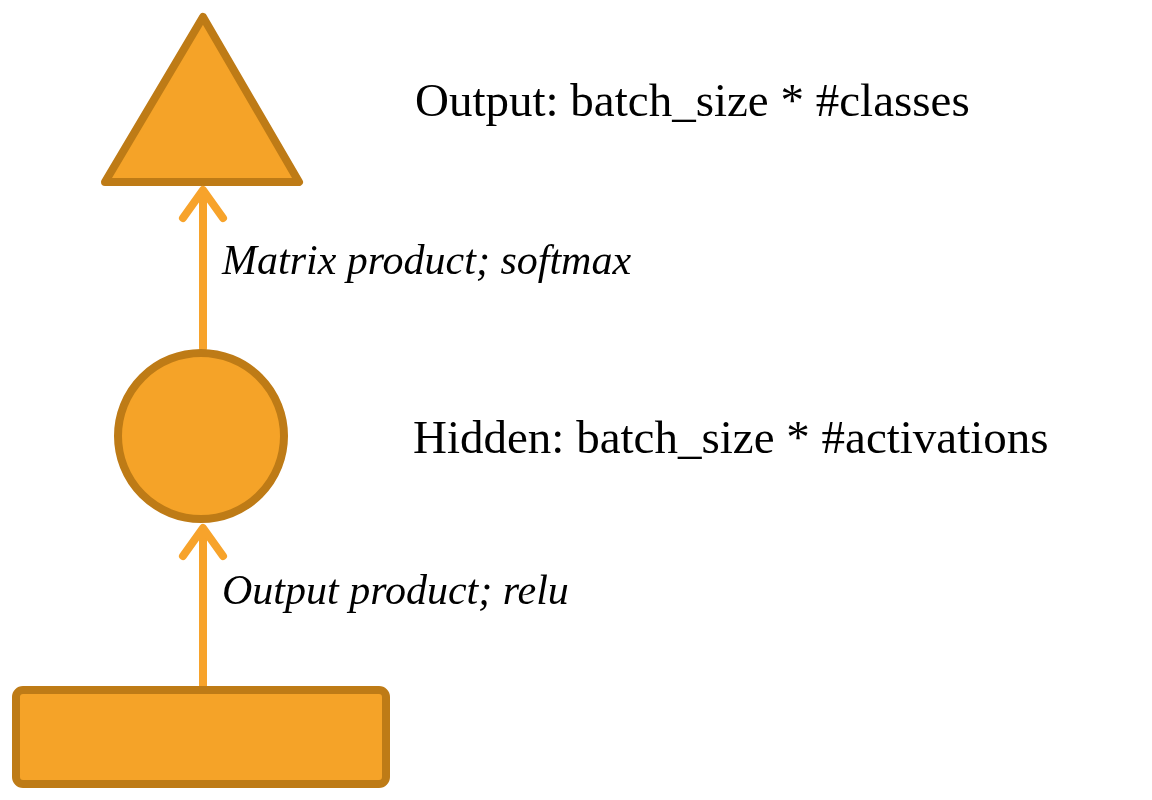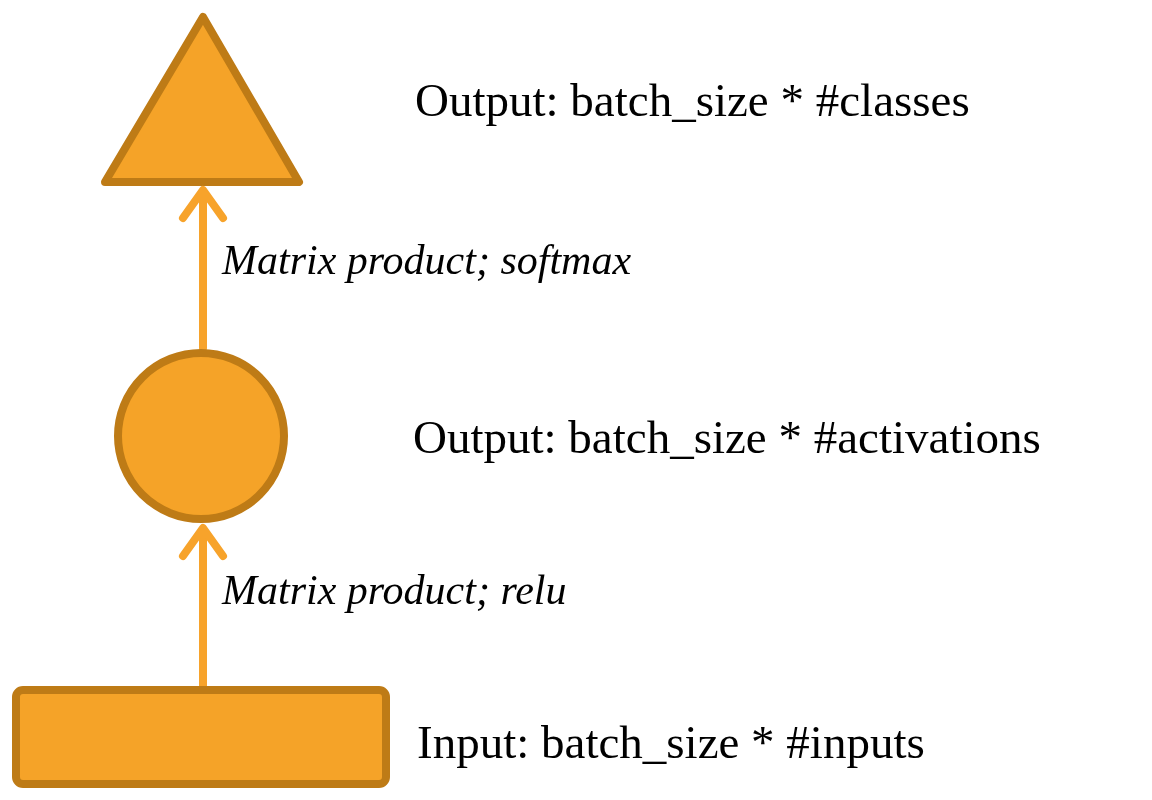--- a/index.html
+++ b/index.html
@@ -76,21 +76,20 @@
     <g>
       <line class="arrow-line" x1="203" y1="689" x2="203" y2="534"></line>
       <polyline class="arrow-line" points="183,556 203,528 223,556"></polyline>
     </g>
 
     <rect class="shape" x="16" y="690" width="370" height="94" rx="7"></rect>
   </svg>
 
   <div class="node-label" style="left: 415px; top: 100px;">Output: batch_size * #classes</div>
 
-  <div class="node-label" style="left: 413px; top: 437px;">Output: batch_size * #activations</div>
+  <div class="node-label" style="left: 413px; top: 437px;">Hidden: batch_size * #activations</div>
 
-  <div class="node-label" style="left: 417px; top: 742px;">Input: batch_size * #inputs</div>
 
   <div class="edge-label" style="left: 222px; top: 260px;">Matrix product; softmax</div>
 
-  <div class="edge-label" style="left: 222px; top: 590px;">Matrix product; relu</div>
+  <div class="edge-label" style="left: 222px; top: 590px;">Output product; relu</div>
 
 </div>
 
 </body></html>

